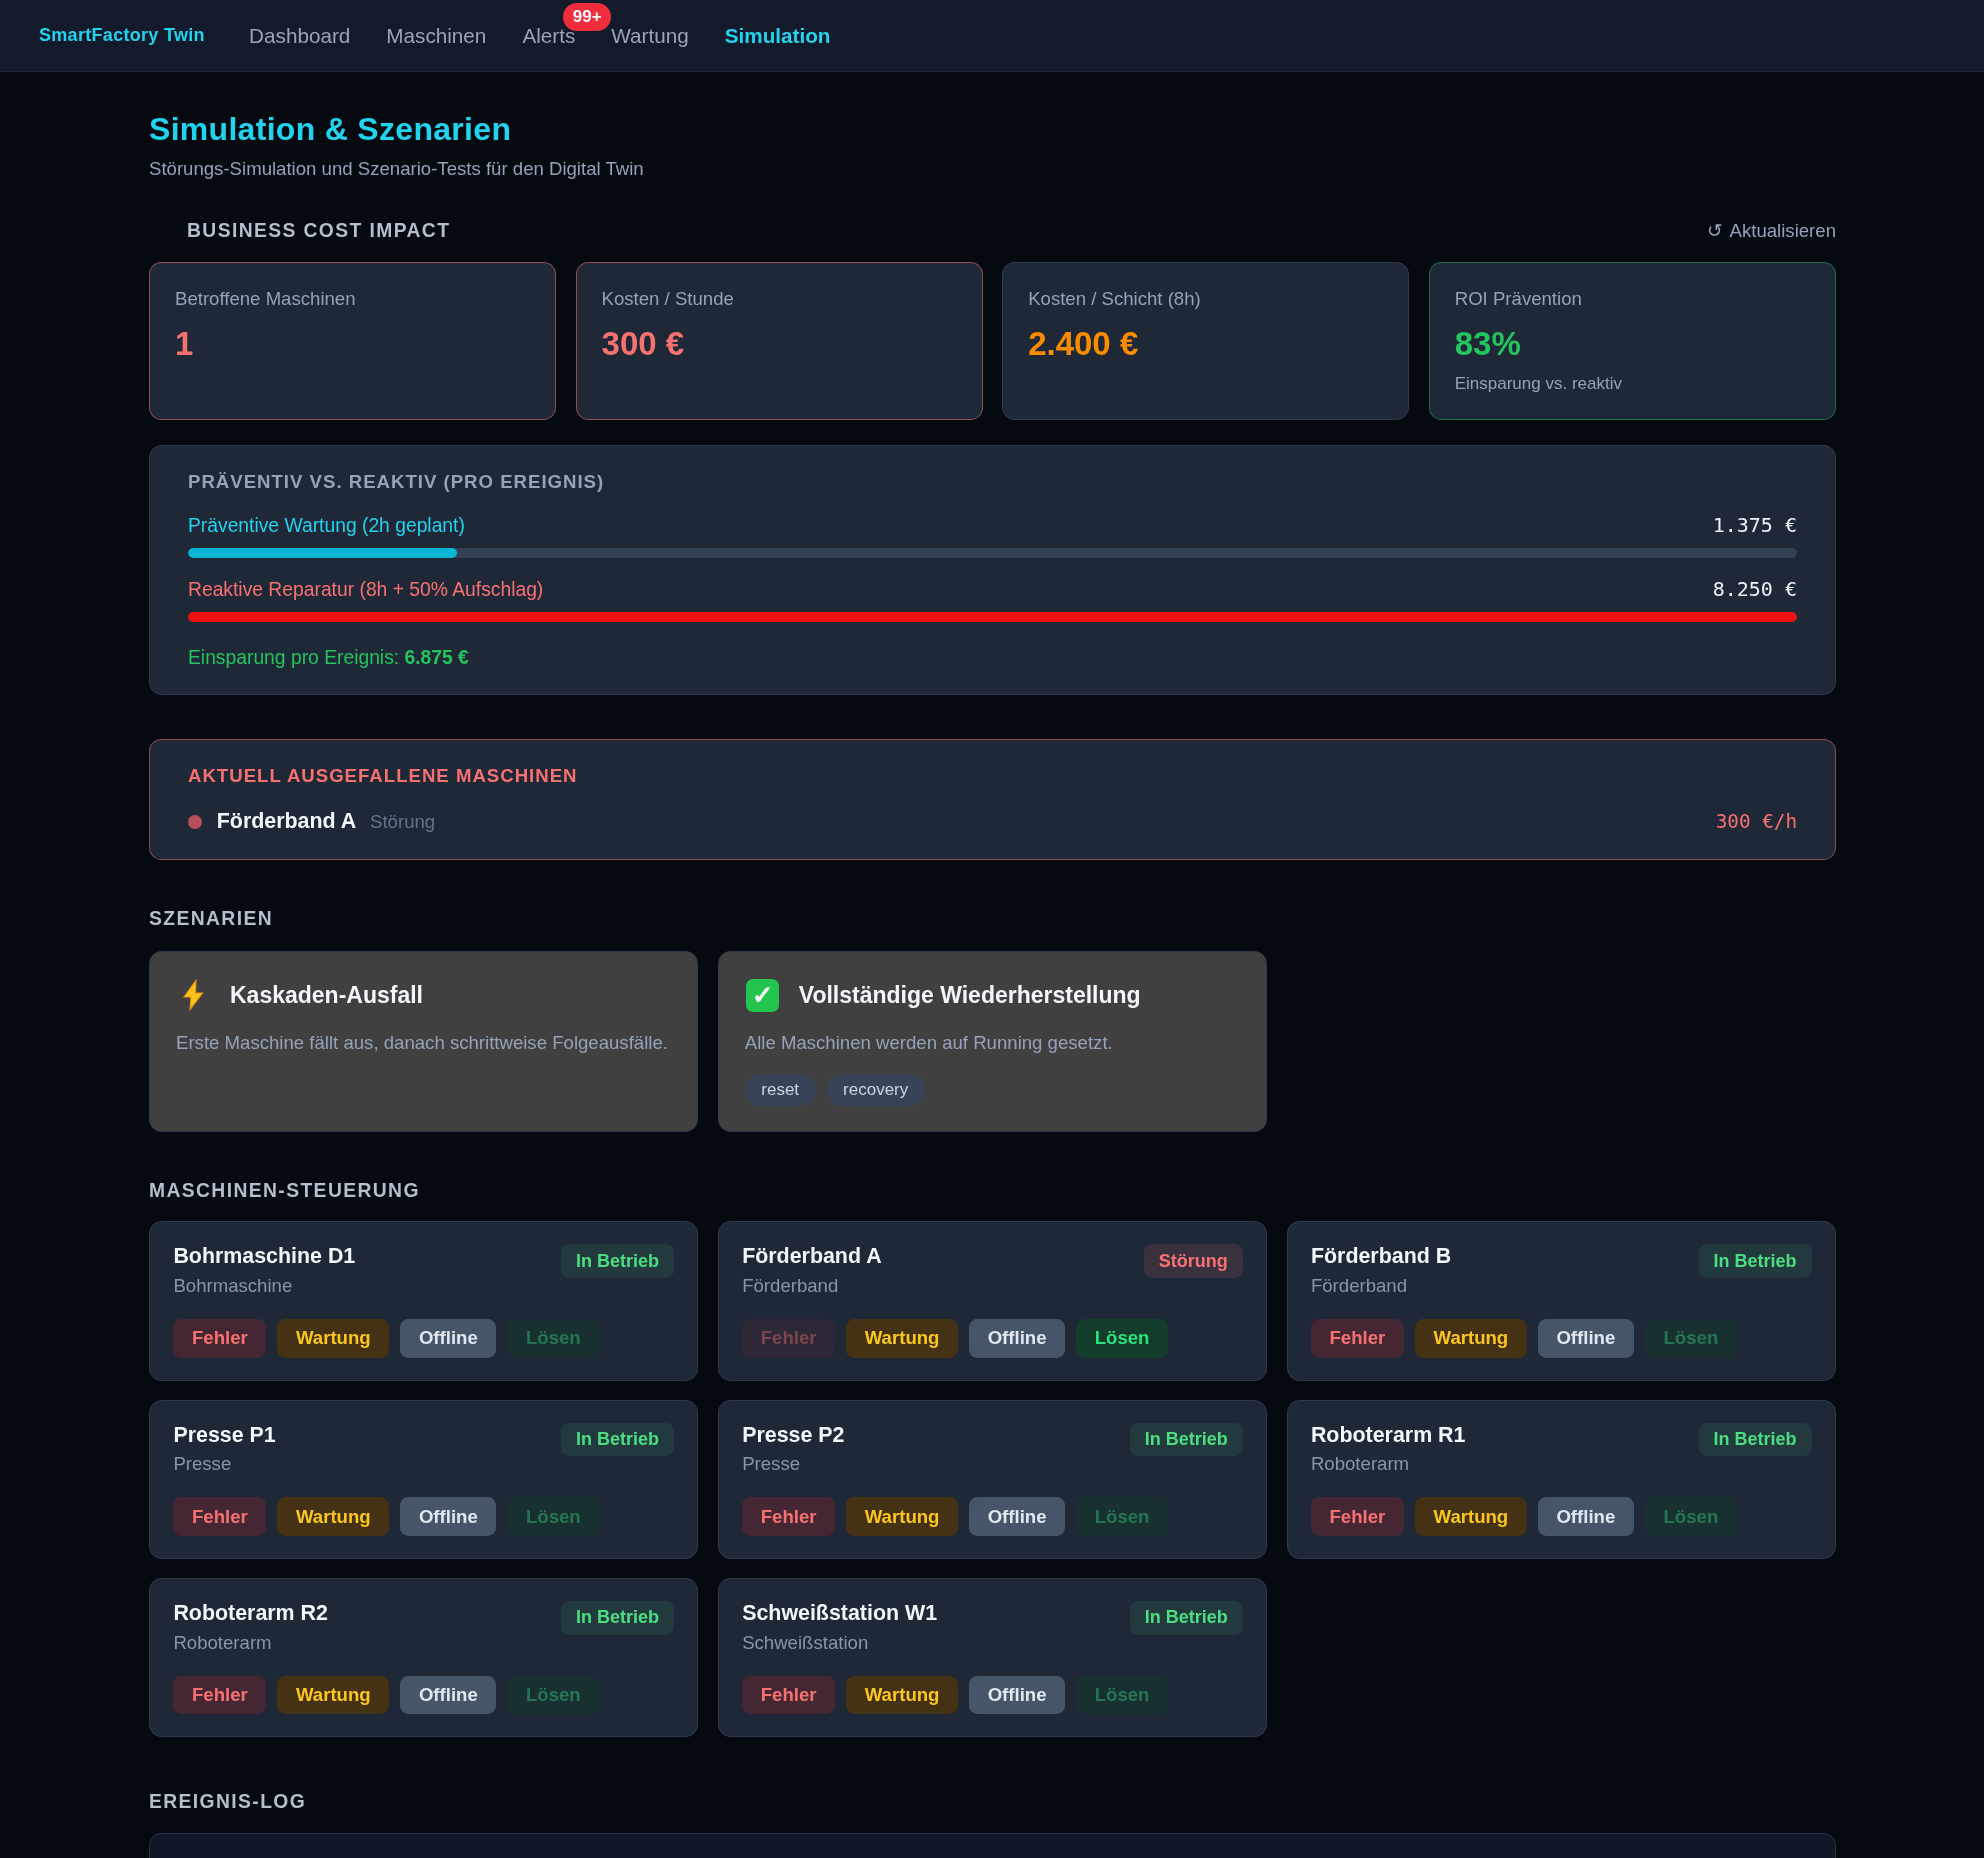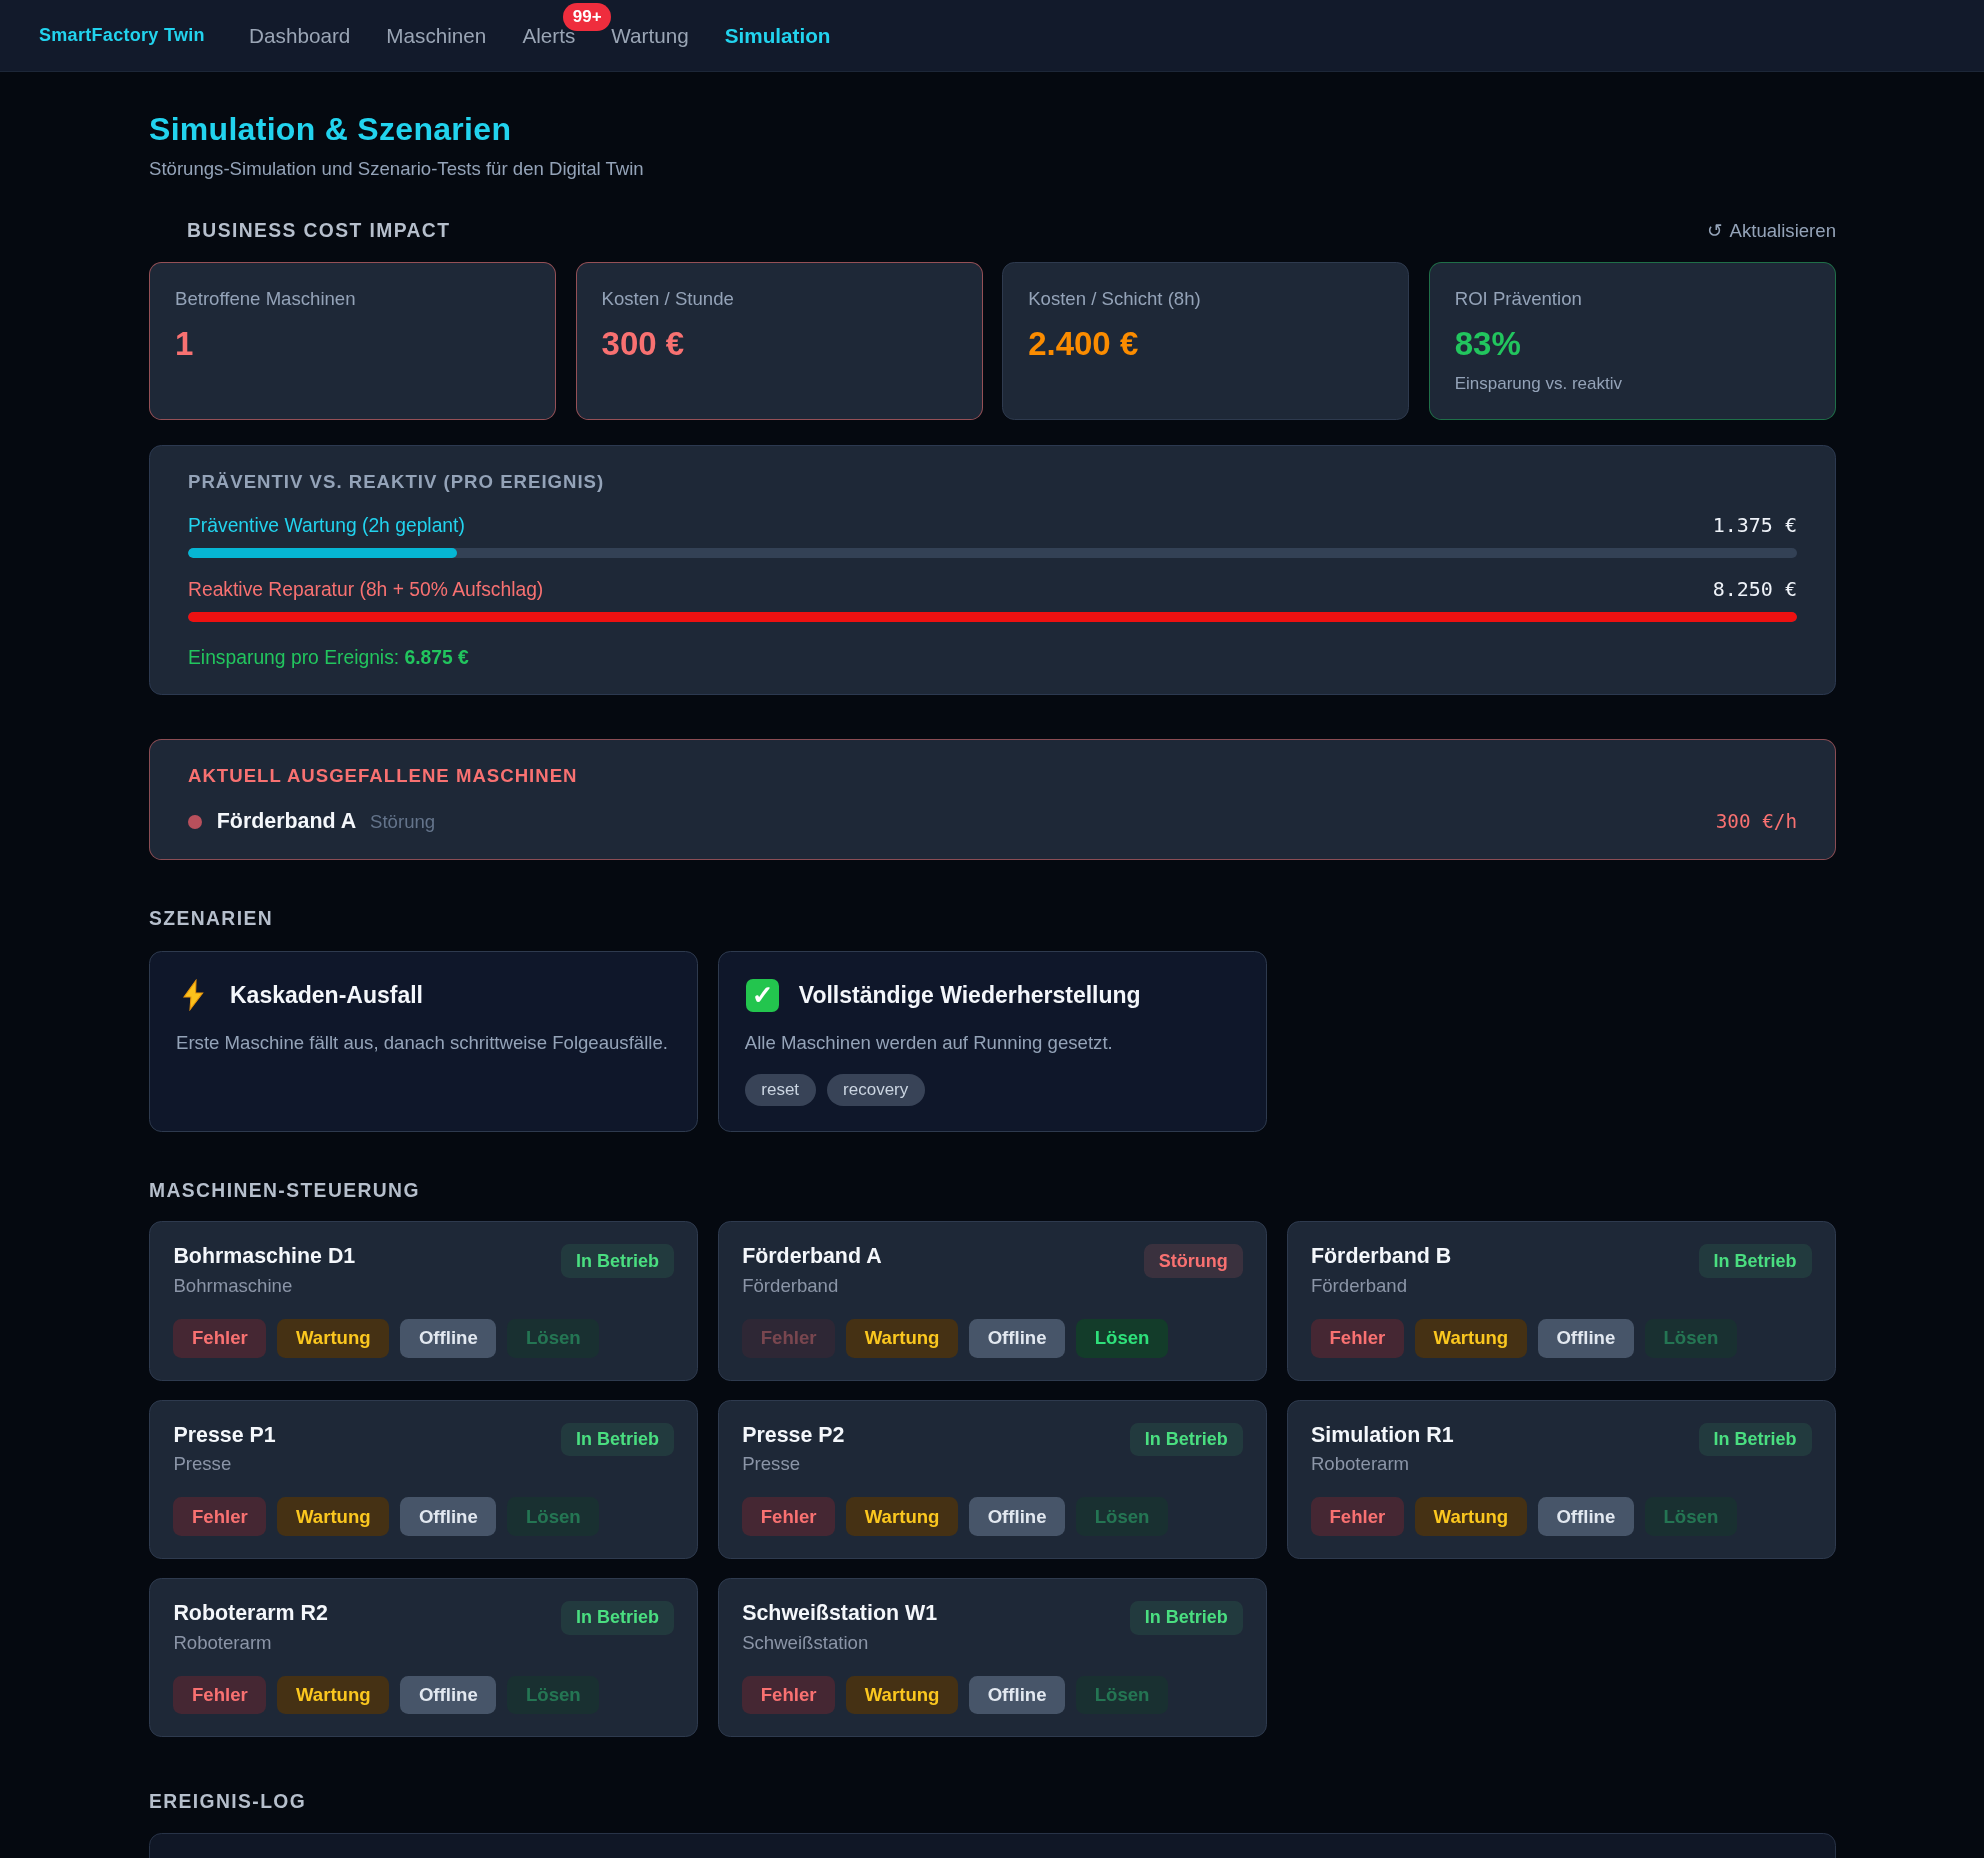--- a/index.html
+++ b/index.html
@@ -61,21 +61,21 @@
   
   .panel.outage { border-color: rgba(248,113,113,.5); margin-top: 44px; }
   .outage-title { font-size: 18.6px; letter-spacing: 1px; color: #f87171; font-weight: 600; }
   .outage-row { display: flex; align-items: center; margin-top: 22px; }
   .dot { width: 13.8px; height: 13.8px; border-radius: 50%; background: #b8505c; margin-right: 15px; }
   .outage-name { font-size: 21.4px; font-weight: 700; color: #f4f7fb; }
   .outage-status { font-size: 18.6px; color: #64748b; margin-left: 13.8px; }
   .outage-cost { margin-left: auto; font-family: "DejaVu Sans Mono", monospace; font-size: 19.3px; color: #f87171; }
   
   .scen-grid { display: grid; grid-template-columns: repeat(3, 1fr); gap: 19.3px; margin-top: 20.7px; }
-  .scen-card { background: #0f172a; border: 1.4px solid #2e3a4e; border-radius: 12.4px; padding: 25px 26px; cursor: pointer; }
+  .scen-card { background: #404040; border: 1.4px solid #2e3a4e; border-radius: 12.4px; padding: 25px 26px; cursor: pointer; }
   .scen-head { display: flex; align-items: center; gap: 18px; }
   .scen-title { font-size: 23px; font-weight: 800; color: #f4f7fb; }
   .scen-desc { font-size: 18.6px; color: #94a3b8; margin-top: 16.5px; line-height: 1.42; }
   .tag-row { display: flex; gap: 11px; margin-top: 18px; }
   .tag { background: #384357; color: #cbd5e1; font-size: 17px; padding: 6.2px 16.5px; border-radius: 689px; }
   .icon-box { width: 36px; height: 36px; display: flex; align-items: center; justify-content: center; flex: 0 0 auto; }
   .check-sq { width: 33px; height: 33px; background: #23c54e; border-radius: 6.9px; color: #fff; font-size: 26px; font-weight: 800; display: flex; align-items: center; justify-content: center; }
   
   .mach-grid { display: grid; grid-template-columns: repeat(3, 1fr); gap: 19.3px; margin-top: 19px; }
   .mach-card { background: #1e2837; border: 1.4px solid #2e3a4e; border-radius: 12.4px; padding: 22px 23.4px; }
@@ -290,21 +290,21 @@
         <button class="mbtn fehler">Fehler</button>
         <button class="mbtn wartung">Wartung</button>
         <button class="mbtn offline">Offline</button>
         <button class="mbtn loesen dim">Lösen</button>
       </div>
     </div>
 
     <div class="mach-card">
       <div class="mach-head">
         <div>
-          <div class="mach-name">Simulation R1</div>
+          <div class="mach-name">Roboterarm R1</div>
           <div class="mach-type">Roboterarm</div>
         </div>
         <span class="badge ok">In Betrieb</span>
       </div>
       <div class="btn-row">
         <button class="mbtn fehler">Fehler</button>
         <button class="mbtn wartung">Wartung</button>
         <button class="mbtn offline">Offline</button>
         <button class="mbtn loesen dim">Lösen</button>
       </div>

